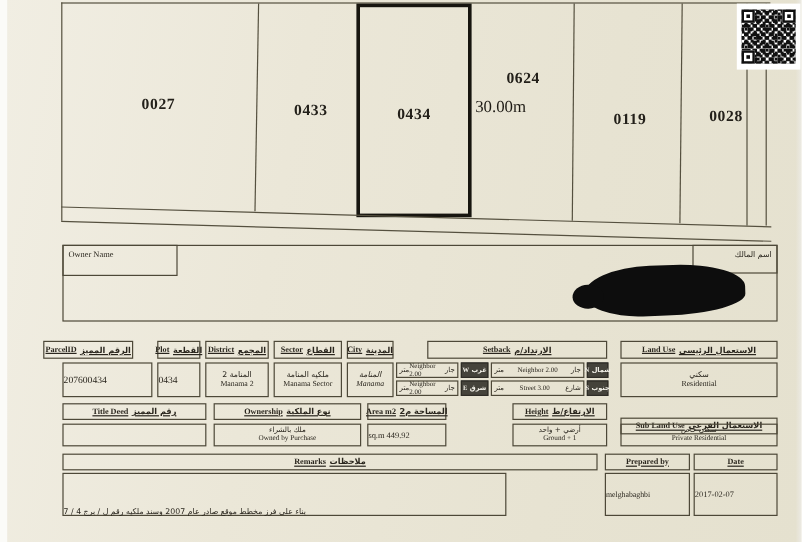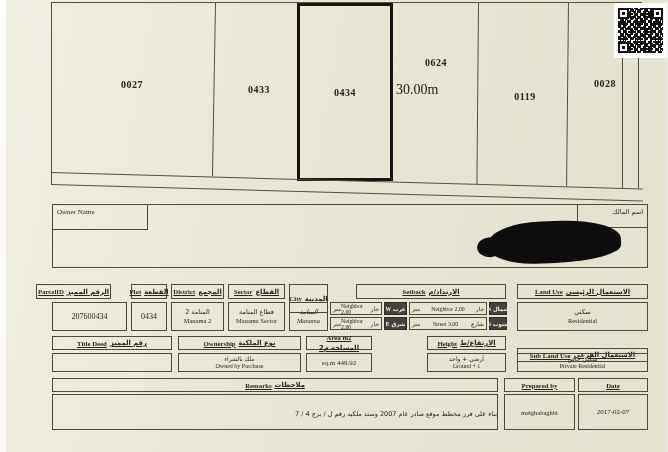--- a/index.html
+++ b/index.html
@@ -5,27 +5,27 @@
   html,body{margin:0;padding:0;background:#ffffff;}
   .photo{position:relative;width:668px;height:452px;overflow:hidden;
          background:linear-gradient(100deg,#f1eee3 0%,#ebe7d8 35%,#e7e3d2 70%,#e5e1cf 100%);
          font-family:"Liberation Serif","DejaVu Serif",serif;color:#2a261e;}
   .photo:before{content:"";position:absolute;left:0;top:0;width:6px;height:100%;background:#fbfbf8;z-index:5;}
   .photo:after{content:"";position:absolute;right:0;top:0;width:5px;height:100%;background:linear-gradient(to right,rgba(250,250,248,0),#eceae4);z-index:5;}
   .ar{font-family:"DejaVu Sans","DejaVu Serif",sans-serif;}
   .vl{position:absolute;width:1px;background:#55503f;}
   .hl{position:absolute;height:1px;background:#55503f;}
   .tilt{transform-origin:left top;}
-  .plabel{position:absolute;width:44px;text-align:center;font-size:10px;font-weight:bold;letter-spacing:.5px;color:#23201a;}
+  .plabel{position:absolute;width:44px;text-align:center;font-size:13px;font-weight:bold;letter-spacing:.5px;color:#23201a;}
   .dim{position:absolute;font-size:14px;color:#1e1b15;}
   .box{position:absolute;border:1.5px solid #4d4838;box-sizing:border-box;}
   .hdrbox{display:flex;align-items:center;justify-content:center;gap:3px;font-size:6.8px;font-weight:bold;}
   .hdrbox span{text-decoration:underline;white-space:nowrap;}
   .val2{display:flex;flex-direction:column;align-items:center;justify-content:center;font-size:6.5px;line-height:1.25;text-align:center;}
-  .val1{display:flex;align-items:center;justify-content:center;font-size:8px;}
+  .val1{display:flex;align-items:center;justify-content:flex-start;font-size:8px;}
   .scell{display:flex;align-items:center;justify-content:space-between;padding:0 2px;font-size:5.8px;}
   .sbadge{display:flex;align-items:center;justify-content:center;gap:2px;background:#45433b;color:#f4f2ea;
           font-size:5.5px;font-weight:bold;border:1px solid #2e2c26;}
   .qrpatch{position:absolute;left:614px;top:3px;width:53px;height:55px;background:#ffffff;z-index:6;}
   .qr{position:absolute;left:4px;top:5px;width:45px;height:45px;
       background:
         repeating-conic-gradient(#101010 0% 25%, transparent 0% 50%) 0 0/5px 5px,
         repeating-conic-gradient(#101010 0% 25%, transparent 0% 50%) 2px 1px/7px 7px,
         #ffffff;}
   .finder{position:absolute;width:11px;height:11px;border:2px solid #101010;background:#ffffff;box-sizing:border-box;}
@@ -51,21 +51,21 @@
     <div style="position:absolute;left:297px;top:3px;width:96px;height:178px;border:3px solid #17150f;box-sizing:border-box;"></div>
 
     <div class="hl tilt" style="left:51px;top:172px;width:592px;transform:rotate(1.6deg);"></div>
     <div class="hl tilt" style="left:51px;top:184px;width:592px;transform:rotate(1.6deg);"></div>
 
     <div class="plabel" style="left:110px;top:79px;">0027</div>
     <div class="plabel" style="left:237px;top:84px;">0433</div>
     <div class="plabel" style="left:323px;top:87px;">0434</div>
     <div class="plabel" style="left:414px;top:57px;">0624</div>
     <div class="plabel" style="left:503px;top:91px;">0119</div>
-    <div class="plabel" style="left:583px;top:78px;">0028</div>
+    <div class="plabel" style="left:583px;top:89px;">0028</div>
     <div class="dim" style="left:396px;top:82px;">30.00m</div>
 
     <div class="qrpatch">
       <div class="qr">
         <div class="finder" style="left:0;top:0;"></div>
         <div class="finder" style="right:0;top:0;"></div>
         <div class="finder" style="left:0;bottom:0;"></div>
       </div>
     </div>
   </div>
@@ -106,25 +106,25 @@
     <div class="box val2" style="left:171px;top:302px;width:53px;height:29px;">
       <span class="ar">المنامة 2</span>
       <span>Manama 2</span>
     </div>
 
     <div class="box hdrbox" style="left:228px;top:284px;width:57px;height:15px;">
       <span>Sector</span>
         <span class="ar">القطاع</span>
     </div>
     <div class="box val2" style="left:228px;top:302px;width:57px;height:29px;">
-      <span class="ar">قطاع المنامة</span>
+      <span class="ar">ملكيه المنامة</span>
       <span>Manama Sector</span>
     </div>
 
-    <div class="box hdrbox" style="left:289px;top:284px;width:39px;height:29px;">
+    <div class="box hdrbox" style="left:289px;top:284px;width:39px;height:15px;">
       <span>City</span>
         <span class="ar">المدينة</span>
     </div>
     <div class="box val2" style="left:289px;top:302px;width:39px;height:29px;font-style:italic;">
       <span class="ar">المنامة</span>
       <span>Manama</span>
     </div>
 
     <div class="box hdrbox" style="left:356px;top:284px;width:150px;height:15px;">
       <span>Setback</span>
@@ -186,21 +186,21 @@
 
     <div class="box hdrbox" style="left:178px;top:336px;width:123px;height:14px;">
       <span>Ownership</span>
         <span class="ar">نوع الملكية</span>
     </div>
     <div class="box val2" style="left:178px;top:353px;width:123px;height:19px;font-size:6px;">
       <span class="ar">ملك بالشراء</span>
       <span>Owned by Purchase</span>
     </div>
 
-    <div class="box hdrbox" style="left:306px;top:336px;width:66px;height:14px;flex-direction:column;">
+    <div class="box hdrbox" style="left:306px;top:336px;width:66px;height:14px;">
       <span>Area m2</span>
         <span class="ar">المساحة م2</span>
     </div>
     <div class="box val1" style="left:306px;top:353px;width:66px;height:19px;font-size:7px;">
       <span>sq.m 449.92</span>
     </div>
 
     <div class="box hdrbox" style="left:427px;top:336px;width:79px;height:14px;">
       <span>Height</span>
         <span class="ar">الارتفاع/ط</span>
@@ -216,21 +216,21 @@
     </div>
     <div class="box val2" style="left:517px;top:353px;width:131px;height:19px;font-size:6px;">
       <span class="ar">سكني خاص</span>
       <span>Private Residential</span>
     </div>
 
     <div class="box hdrbox" style="left:52px;top:378px;width:446px;height:14px;">
       <span>Remarks</span>
         <span class="ar">ملاحظات</span>
     </div>
-    <div class="box" style="left:52px;top:394px;width:446px;height:36px;text-align:right;font-size:6.5px;padding-top:15px;">
+    <div class="box" style="left:52px;top:394px;width:370px;height:36px;text-align:left;font-size:6.5px;padding-top:27px;">
       <span class="ar">بناء على فرز مخطط موقع صادر عام 2007 وسند ملكيه رقم ل / برج 4 / 7</span>
     </div>
 
     <div class="box hdrbox" style="left:504px;top:378px;width:71px;height:14px;">
       <span>Prepared by</span>
     </div>
     <div class="box val1" style="left:504px;top:394px;width:71px;height:36px;font-size:6.5px;">
       <span>melghabaghbi</span>
     </div>
 

